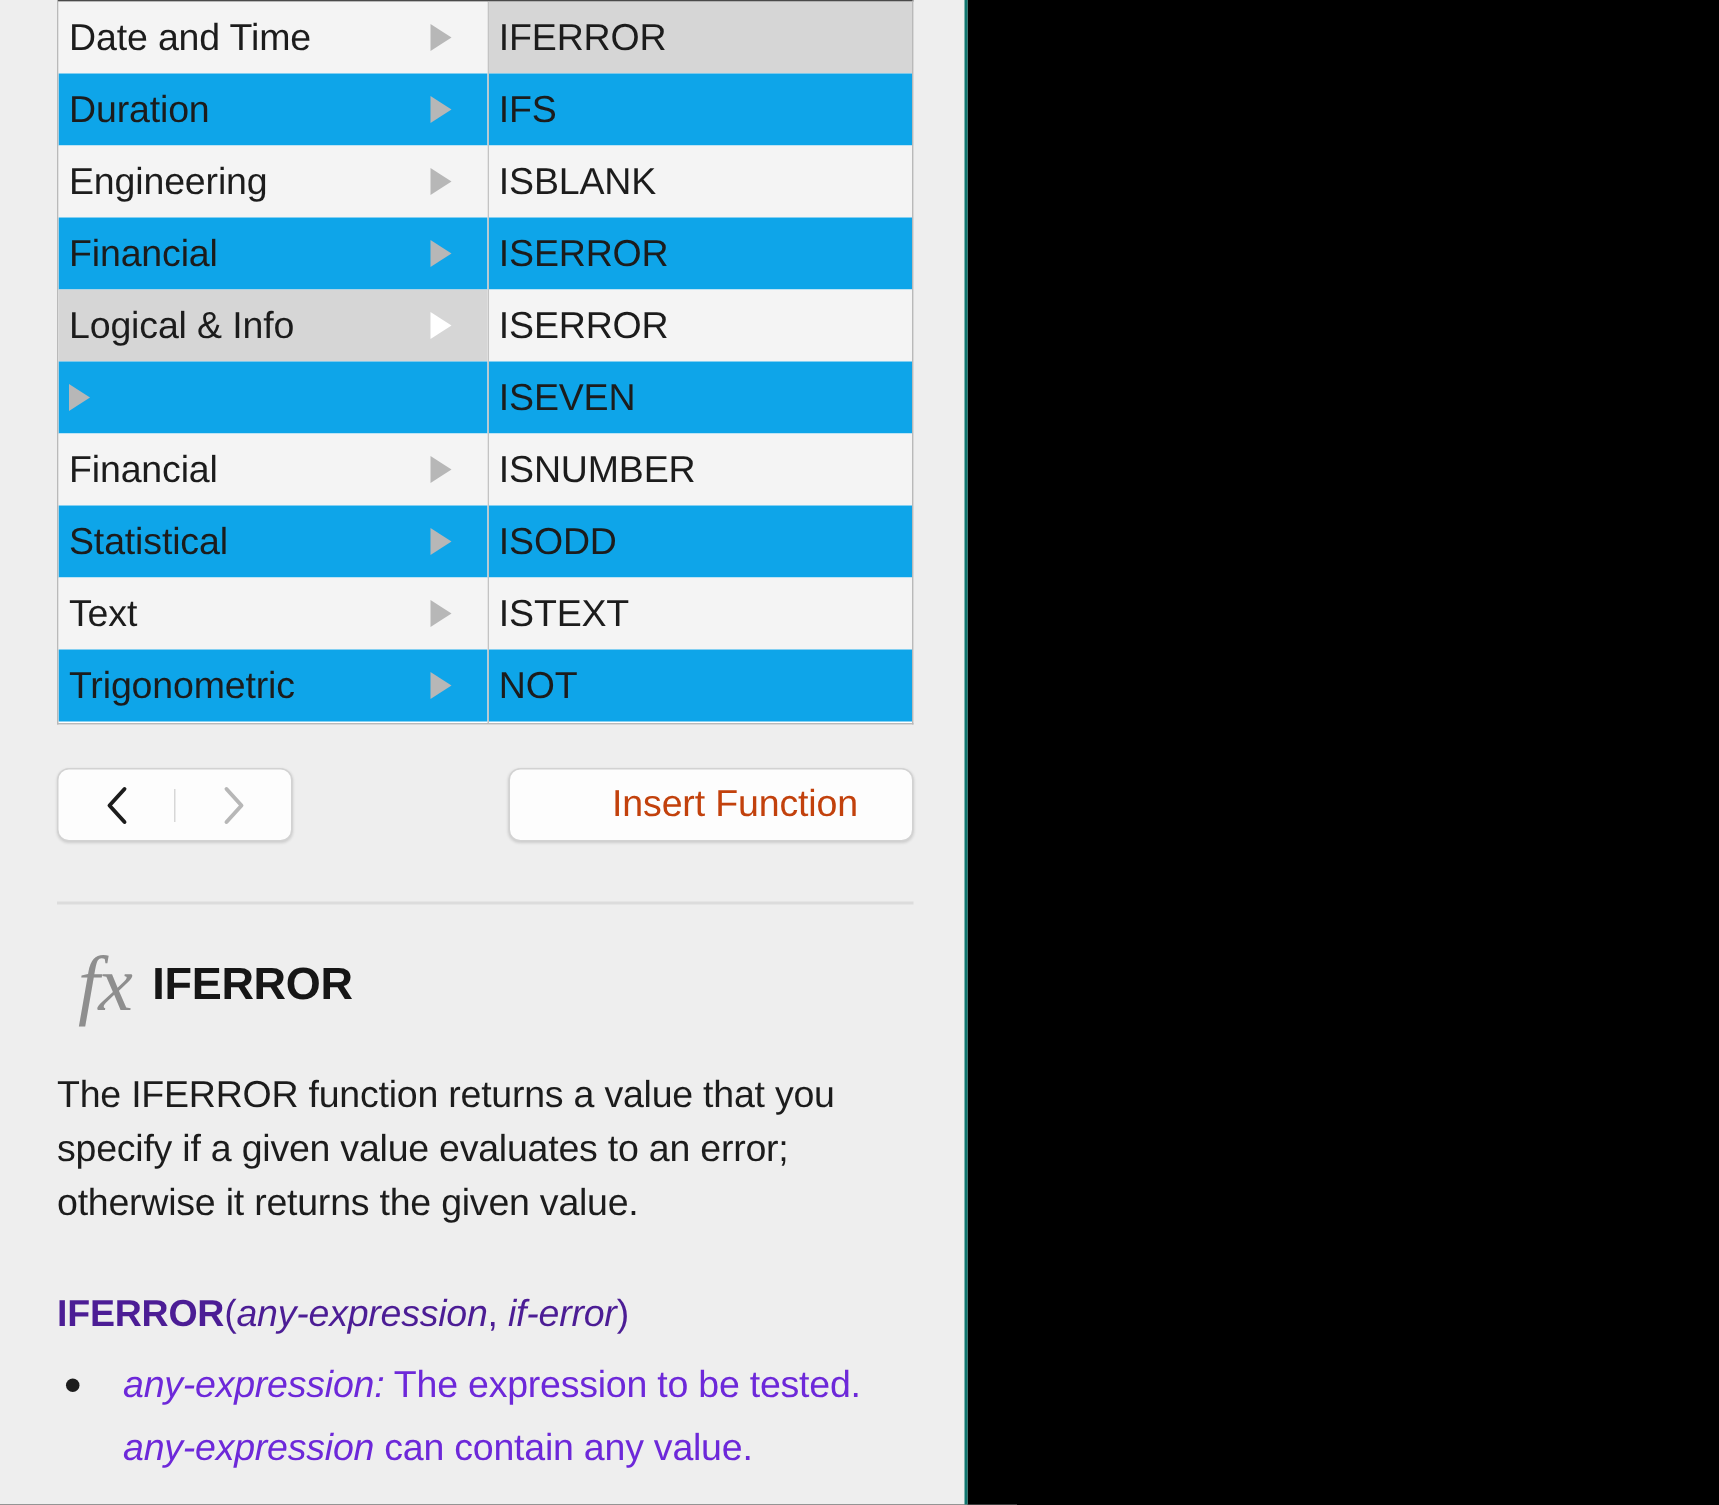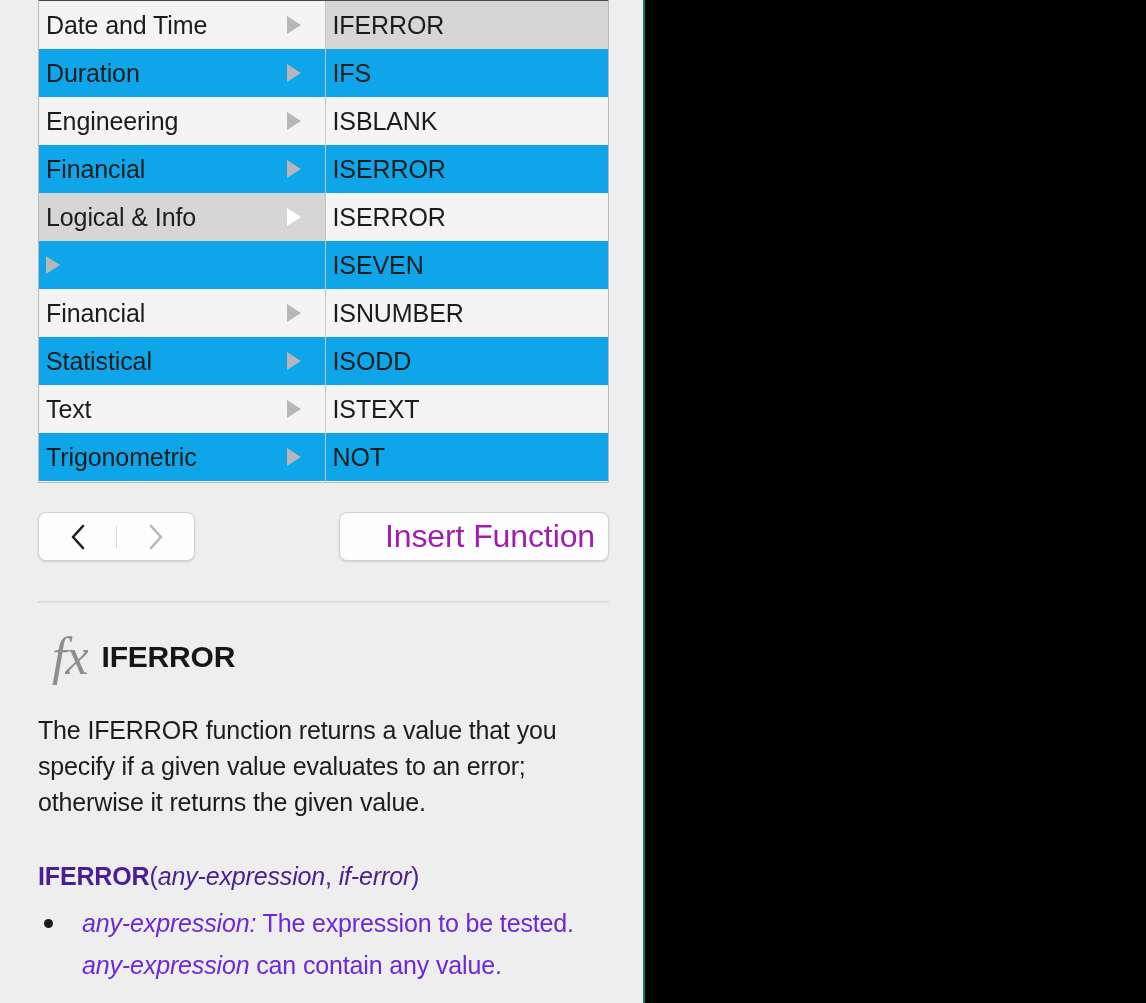--- a/index.html
+++ b/index.html
@@ -118,22 +118,22 @@
     width: 270px;
     height: 49px;
     background: #fdfdfd;
     border: 1px solid #d2d2d2;
     border-radius: 8px;
     box-shadow: 0 1px 2px rgba(0,0,0,0.14);
     box-sizing: border-box;
     display: flex;
     align-items: center;
     justify-content: center;
-    font-size: 32px;
-    color: #a21caf;
+    font-size: 25px;
+    color: #c2410c;
     letter-spacing: -0.1px;
     padding-left: 32px;
   }
 
   #section-divider {
     position: absolute;
     left: 38px;
     top: 601px;
     width: 571px;
     height: 2px;

